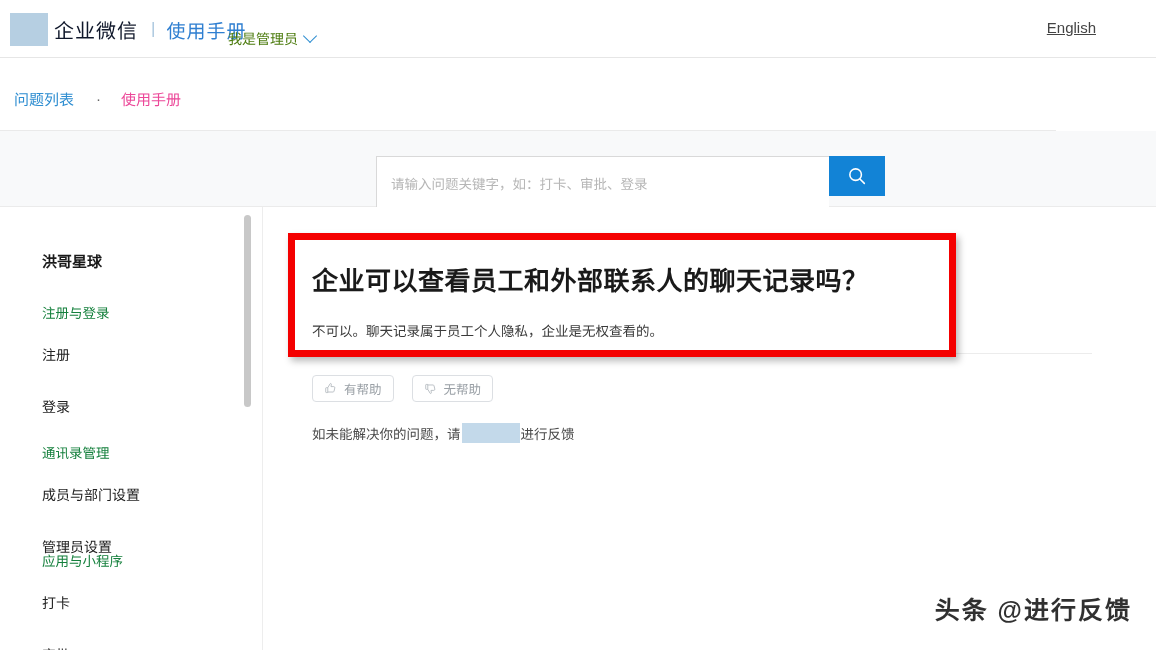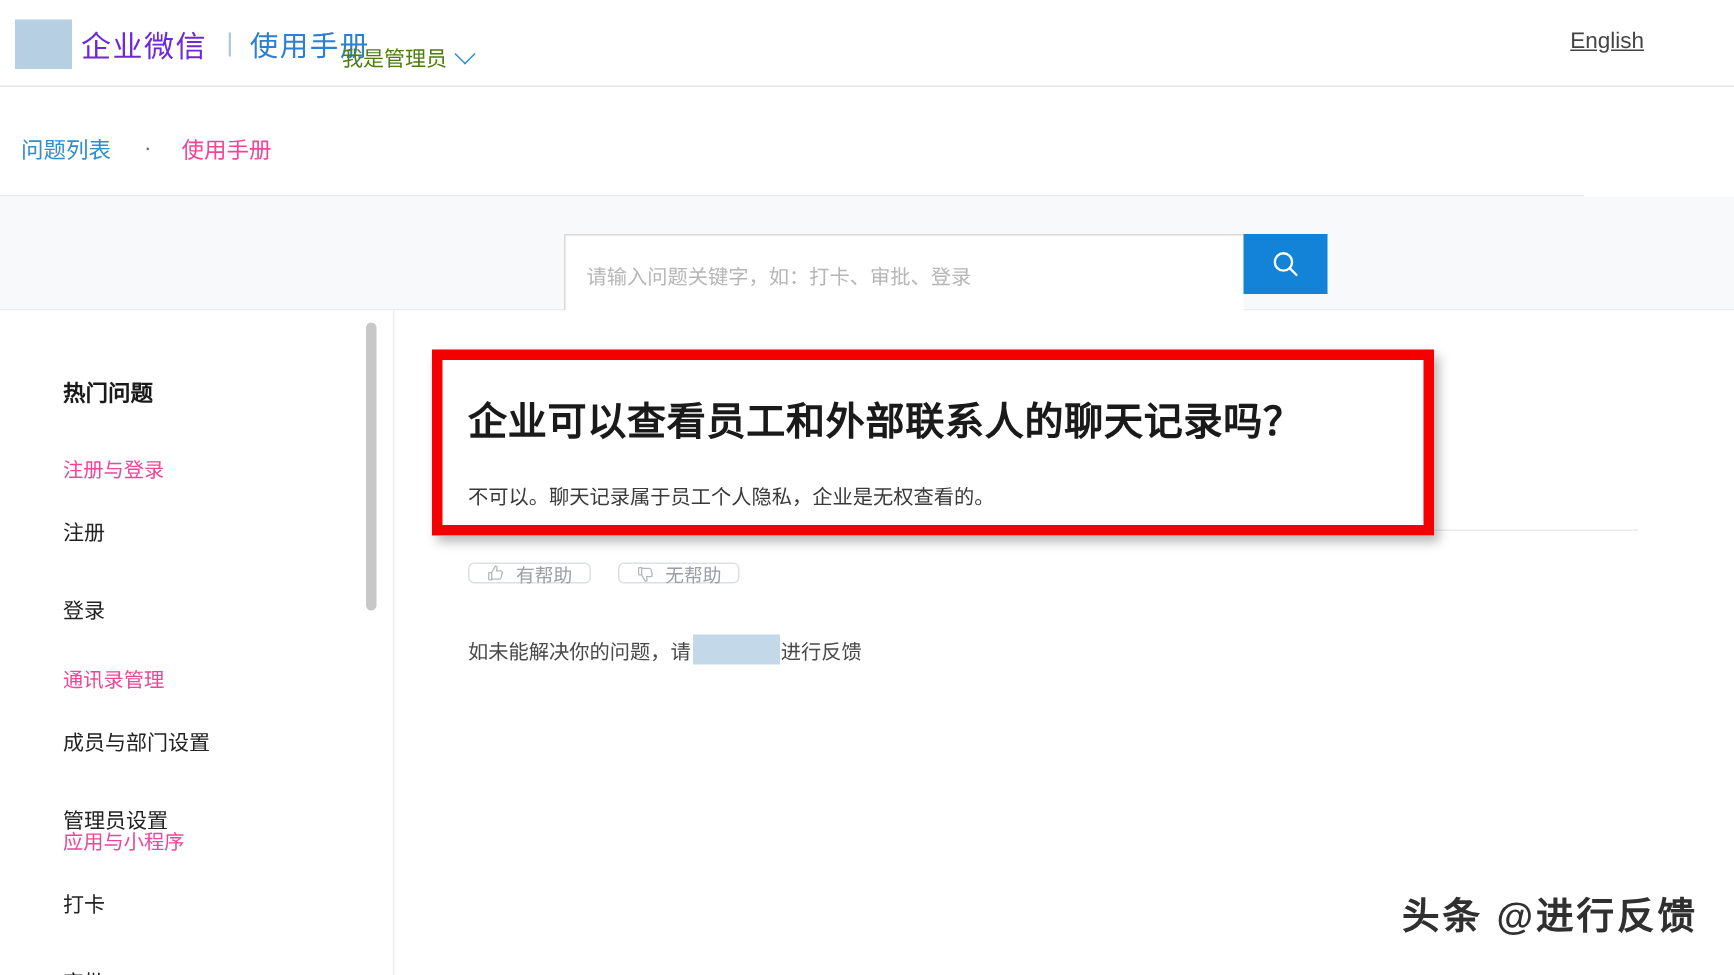--- a/index.html
+++ b/index.html
@@ -34,21 +34,21 @@
     height: 34px;
   }
   .brand-logo {
     width: 38px;
     height: 33px;
     background: #b6cfe2;
     display: block;
   }
   .brand-name {
     font-size: 20px;
-    color: #6d28d9;
+    color: #0f172a;
     margin-left: 6px;
     letter-spacing: 1px;
     white-space: nowrap;
   }
   .brand-sep {
     font-size: 17px;
     color: #a9c6de;
     margin: 0 11px 0 13px;
   }
   .brand-sub {
@@ -190,21 +190,21 @@
     color: #1a1a1a;
     white-space: nowrap;
   }
   .side-group {
     position: absolute;
     left: 42px;
     width: 200px;
   }
   .side-group-title {
     font-size: 13.5px;
-    color: #ec4899;
+    color: #15803d;
     margin-bottom: 22px;
     white-space: nowrap;
   }
   .side-link {
     font-size: 14px;
     color: #222222;
     margin-bottom: 32px;
     white-space: nowrap;
     cursor: pointer;
   }
@@ -260,21 +260,21 @@
     background: #ececec;
   }
   .vote-row {
     position: absolute;
     left: 48px;
     top: 168px;
     display: flex;
     gap: 18px;
   }
   .vote-btn {
-    height: 14px;
+    height: 27px;
     min-width: 78px;
     box-sizing: border-box;
     border: 1px solid #dcdfe3;
     border-radius: 4px;
     background: #ffffff;
     display: flex;
     align-items: center;
     justify-content: center;
     gap: 7px;
     font-family: "Liberation Sans", "DejaVu Sans", sans-serif;
@@ -362,21 +362,21 @@
       <circle cx="10.5" cy="10.5" r="6.3" stroke="#ffffff" stroke-width="1.7"></circle>
       <line x1="15.2" y1="15.2" x2="20" y2="20" stroke="#ffffff" stroke-width="1.7" stroke-linecap="round"></line>
     </svg>
   </button>
 </div>
 
 <div class="page-body">
 
   <div class="sidebar">
     <div class="sidebar-scroll">
-      <div class="side-top-item">热门问题</div>
+      <div class="side-top-item">洪哥星球</div>
 
       <div class="side-group" style="top:95px;">
         <div class="side-group-title">注册与登录</div>
         <div class="side-link">注册</div>
         <div class="side-link">登录</div>
       </div>
 
       <div class="side-group" style="top:235px;">
         <div class="side-group-title">通讯录管理</div>
         <div class="side-link">成员与部门设置</div>

